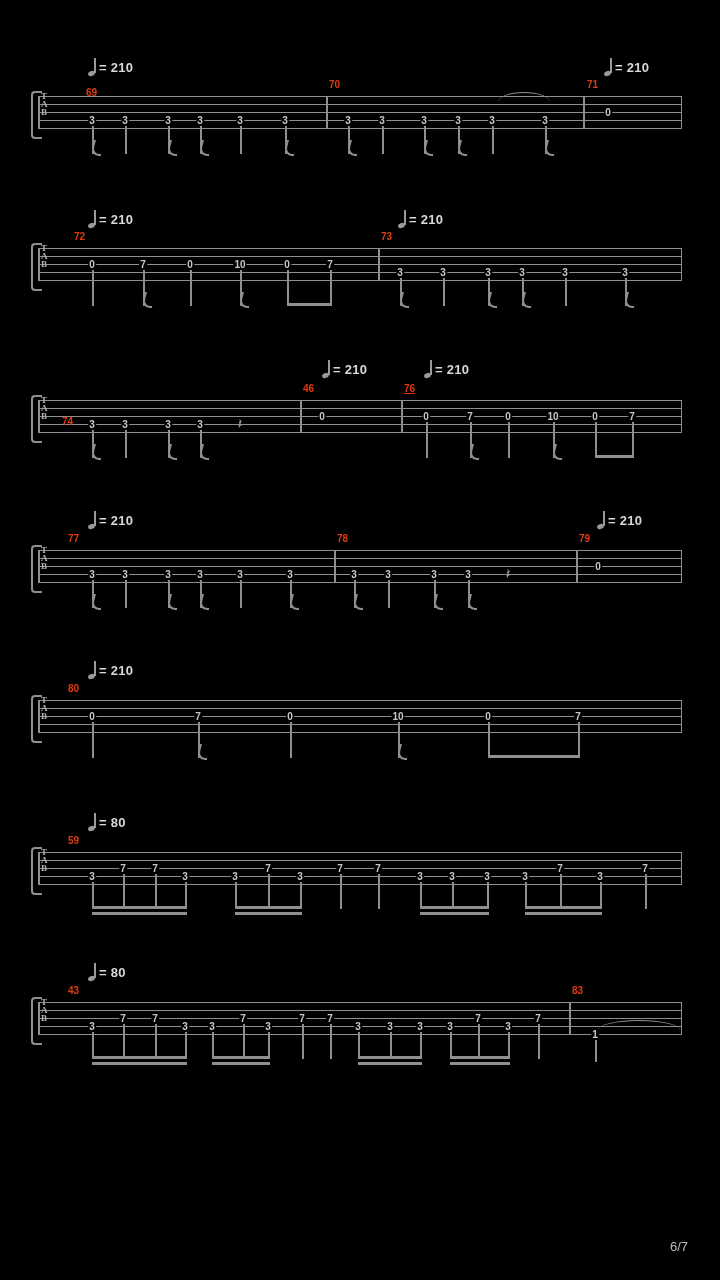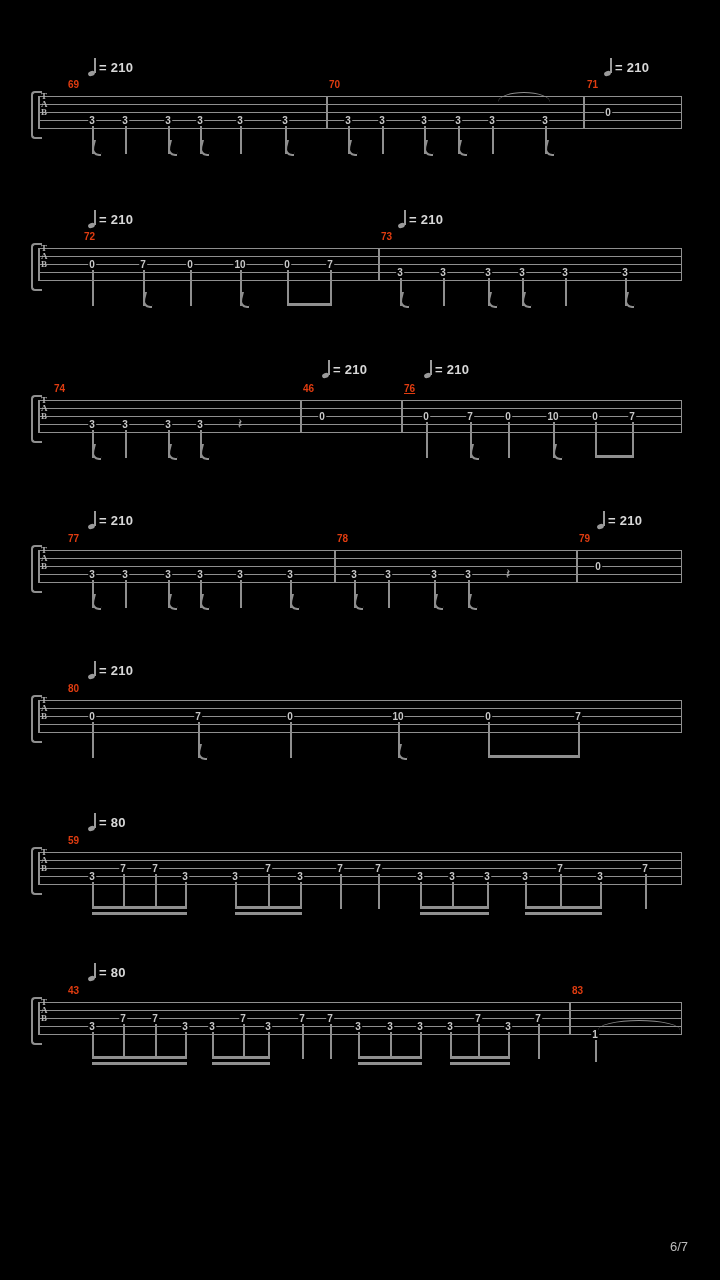--- a/index.html
+++ b/index.html
@@ -214,21 +214,21 @@
       <div class="startbar"></div>
       <div class="endbar"></div>
       <div class="barline" style="left:288px;"></div>
       <div class="barline" style="left:545px;"></div>
       <div class="tabclef">
         <span>T</span>
         <span>A</span>
         <span>B</span>
       </div>
 
-      <div class="measnum" style="left:30px;">69</div>
+      <div class="measnum" style="left:48px;margin-top:8px;">69</div>
       <div class="measnum" style="left:291px;">70</div>
       <div class="measnum" style="left:549px;">71</div>
 
       <div class="fret" style="left:54px; top:24px;">3</div>
       <div class="fret" style="left:87px; top:24px;">3</div>
       <div class="fret" style="left:130px; top:24px;">3</div>
       <div class="fret" style="left:162px; top:24px;">3</div>
       <div class="fret" style="left:202px; top:24px;">3</div>
       <div class="fret" style="left:247px; top:24px;">3</div>
       <div class="fret" style="left:310px; top:24px;">3</div>
@@ -281,21 +281,21 @@
       <div class="brace"></div>
       <div class="startbar"></div>
       <div class="endbar"></div>
       <div class="barline" style="left:340px;"></div>
       <div class="tabclef">
         <span>T</span>
         <span>A</span>
         <span>B</span>
       </div>
 
-      <div class="measnum" style="left:46px;">72</div>
+      <div class="measnum" style="left:36px;">72</div>
       <div class="measnum" style="left:343px;">73</div>
 
       <div class="fret" style="left:54px; top:16px;">0</div>
       <div class="fret" style="left:105px; top:16px;">7</div>
       <div class="fret" style="left:152px; top:16px;">0</div>
       <div class="fret" style="left:202px; top:16px;">10</div>
       <div class="fret" style="left:249px; top:16px;">0</div>
       <div class="fret" style="left:292px; top:16px;">7</div>
       <div class="fret" style="left:362px; top:24px;">3</div>
       <div class="fret" style="left:405px; top:24px;">3</div>
@@ -345,21 +345,21 @@
       <div class="startbar"></div>
       <div class="endbar"></div>
       <div class="barline" style="left:262px;"></div>
       <div class="barline" style="left:363px;"></div>
       <div class="tabclef">
         <span>T</span>
         <span>A</span>
         <span>B</span>
       </div>
 
-      <div class="measnum" style="left:16px;">74</div>
+      <div class="measnum" style="left:24px;margin-top:33px;">74</div>
       <div class="measnum" style="left:265px;">46</div>
       <div class="measnum" style="left:366px;text-decoration:underline;">76</div>
 
       <div class="fret" style="left:54px; top:24px;">3</div>
       <div class="fret" style="left:87px; top:24px;">3</div>
       <div class="fret" style="left:130px; top:24px;">3</div>
       <div class="fret" style="left:162px; top:24px;">3</div>
       <div class="rest" style="left:202px; top:24px;">𝄽</div>
       <div class="fret" style="left:284px; top:16px;">0</div>
       <div class="fret" style="left:388px; top:16px;">0</div>

